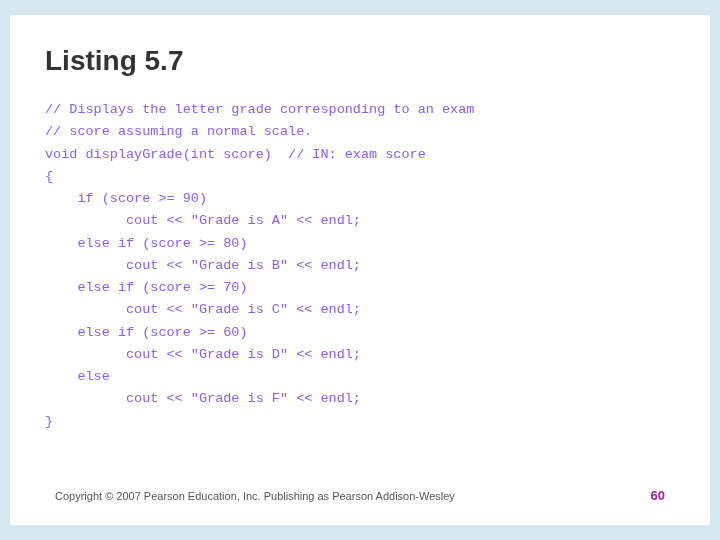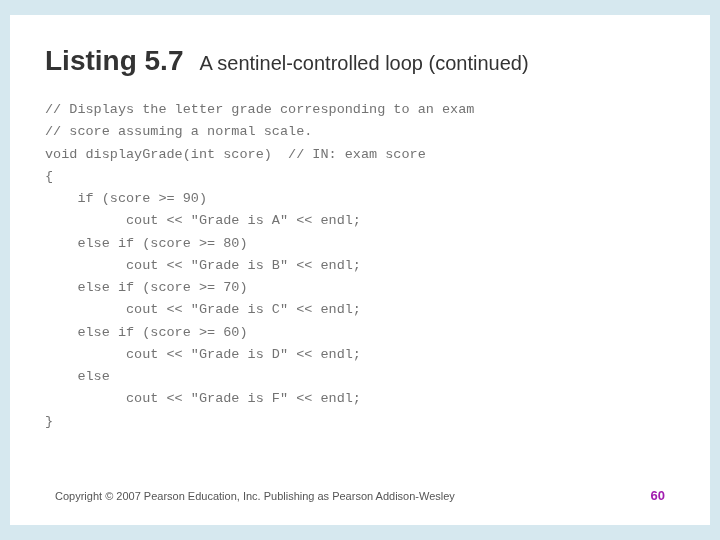--- a/index.html
+++ b/index.html
@@ -44,21 +44,21 @@
     .title-subtitle {
       font-size: 20px;
       color: #333333;
       font-family: Arial, sans-serif;
     }
 
     .code-block {
       font-family: 'Courier New', Courier, monospace;
       font-size: 13.5px;
       line-height: 1.65;
-      color: #737373;
+      color: #8b5cf6;
       white-space: pre;
     }
 
     .footer {
       position: absolute;
       bottom: 22px;
       left: 45px;
       right: 45px;
       display: flex;
       justify-content: space-between;
@@ -78,21 +78,20 @@
       font-family: Arial, sans-serif;
       font-weight: bold;
     }
   </style>
 </head>
 <body>
 
 <div class="slide-container">
   <div class="title-row">
     <span class="title-listing">Listing 5.7</span>
-    <span class="title-subtitle">A sentinel-controlled loop (continued)</span>
   </div>
   <div class="code-block"><span>// Displays the letter grade corresponding to an exam
 // score assuming a normal scale.
 void displayGrade(int score)  // IN: exam score
 {
     if (score &gt;= 90)
           cout &lt;&lt; "Grade is A" &lt;&lt; endl;
     else if (score &gt;= 80)
           cout &lt;&lt; "Grade is B" &lt;&lt; endl;
     else if (score &gt;= 70)

